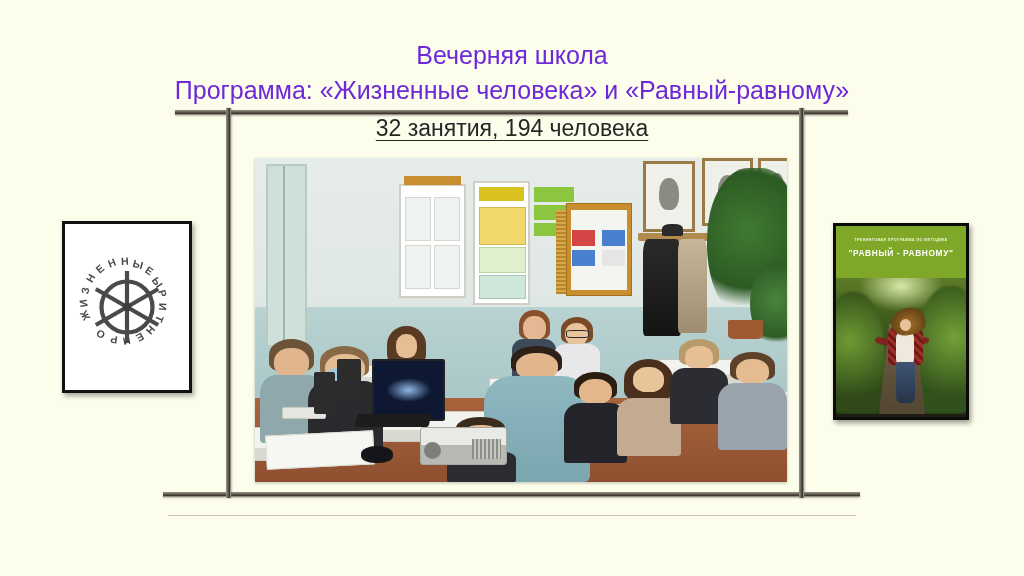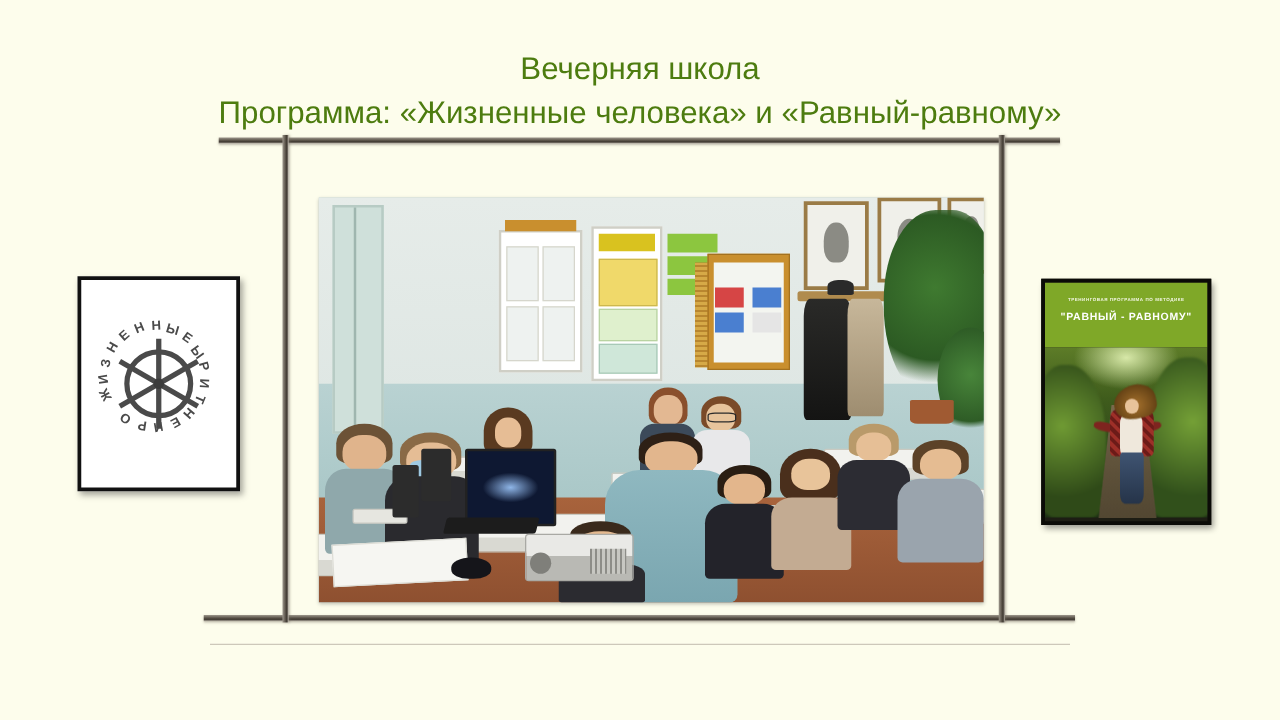--- a/index.html
+++ b/index.html
@@ -10,21 +10,21 @@
     position:relative;
   }
   .slide{position:absolute;inset:0;}
 
   
   .title-area{
     position:absolute;left:0;top:38px;width:1024px;text-align:center;
     color:#2b2b2b;
   }
   .title-line{
-    font-size:25px;line-height:35px;white-space:nowrap;color:#4d7c0f;
+    font-size:25px;line-height:35px;white-space:nowrap;color:#6d28d9;
   }
   .subtitle-area{
     position:absolute;left:0;top:113px;width:1024px;text-align:center;
   }
   .subtitle{
     display:inline-block;font-size:23px;line-height:30px;color:#262626;
     text-decoration:underline;text-underline-offset:4px;
     text-decoration-thickness:1px;
   }
 
@@ -221,20 +221,23 @@
     <div class="title-line">Вечерняя школа</div>
     <div class="title-line">Программа: «Жизненные человека» и «Равный-равному»</div>
   </div>
 
   <div class="hrule top"></div>
   <div class="hrule bottom"></div>
   <div class="vrule left"></div>
   <div class="vrule right"></div>
   <div class="thin-rule"></div>
 
+  <div class="subtitle-area">
+    <span class="subtitle">32 занятия, 194 человека</span>
+  </div>
 
   <div class="logo-card">
     <div class="inner">
       <div class="wheel-wrap">
         <svg viewBox="0 0 112 112" width="112" height="112">
           <g stroke="#4a4a4a" stroke-width="4.2" fill="none">
             <circle cx="56" cy="56" r="25.5"></circle>
             <line x1="56" y1="20" x2="56" y2="92"></line>
             <line x1="24.8" y1="38" x2="87.2" y2="74"></line>
             <line x1="24.8" y1="74" x2="87.2" y2="38"></line>

